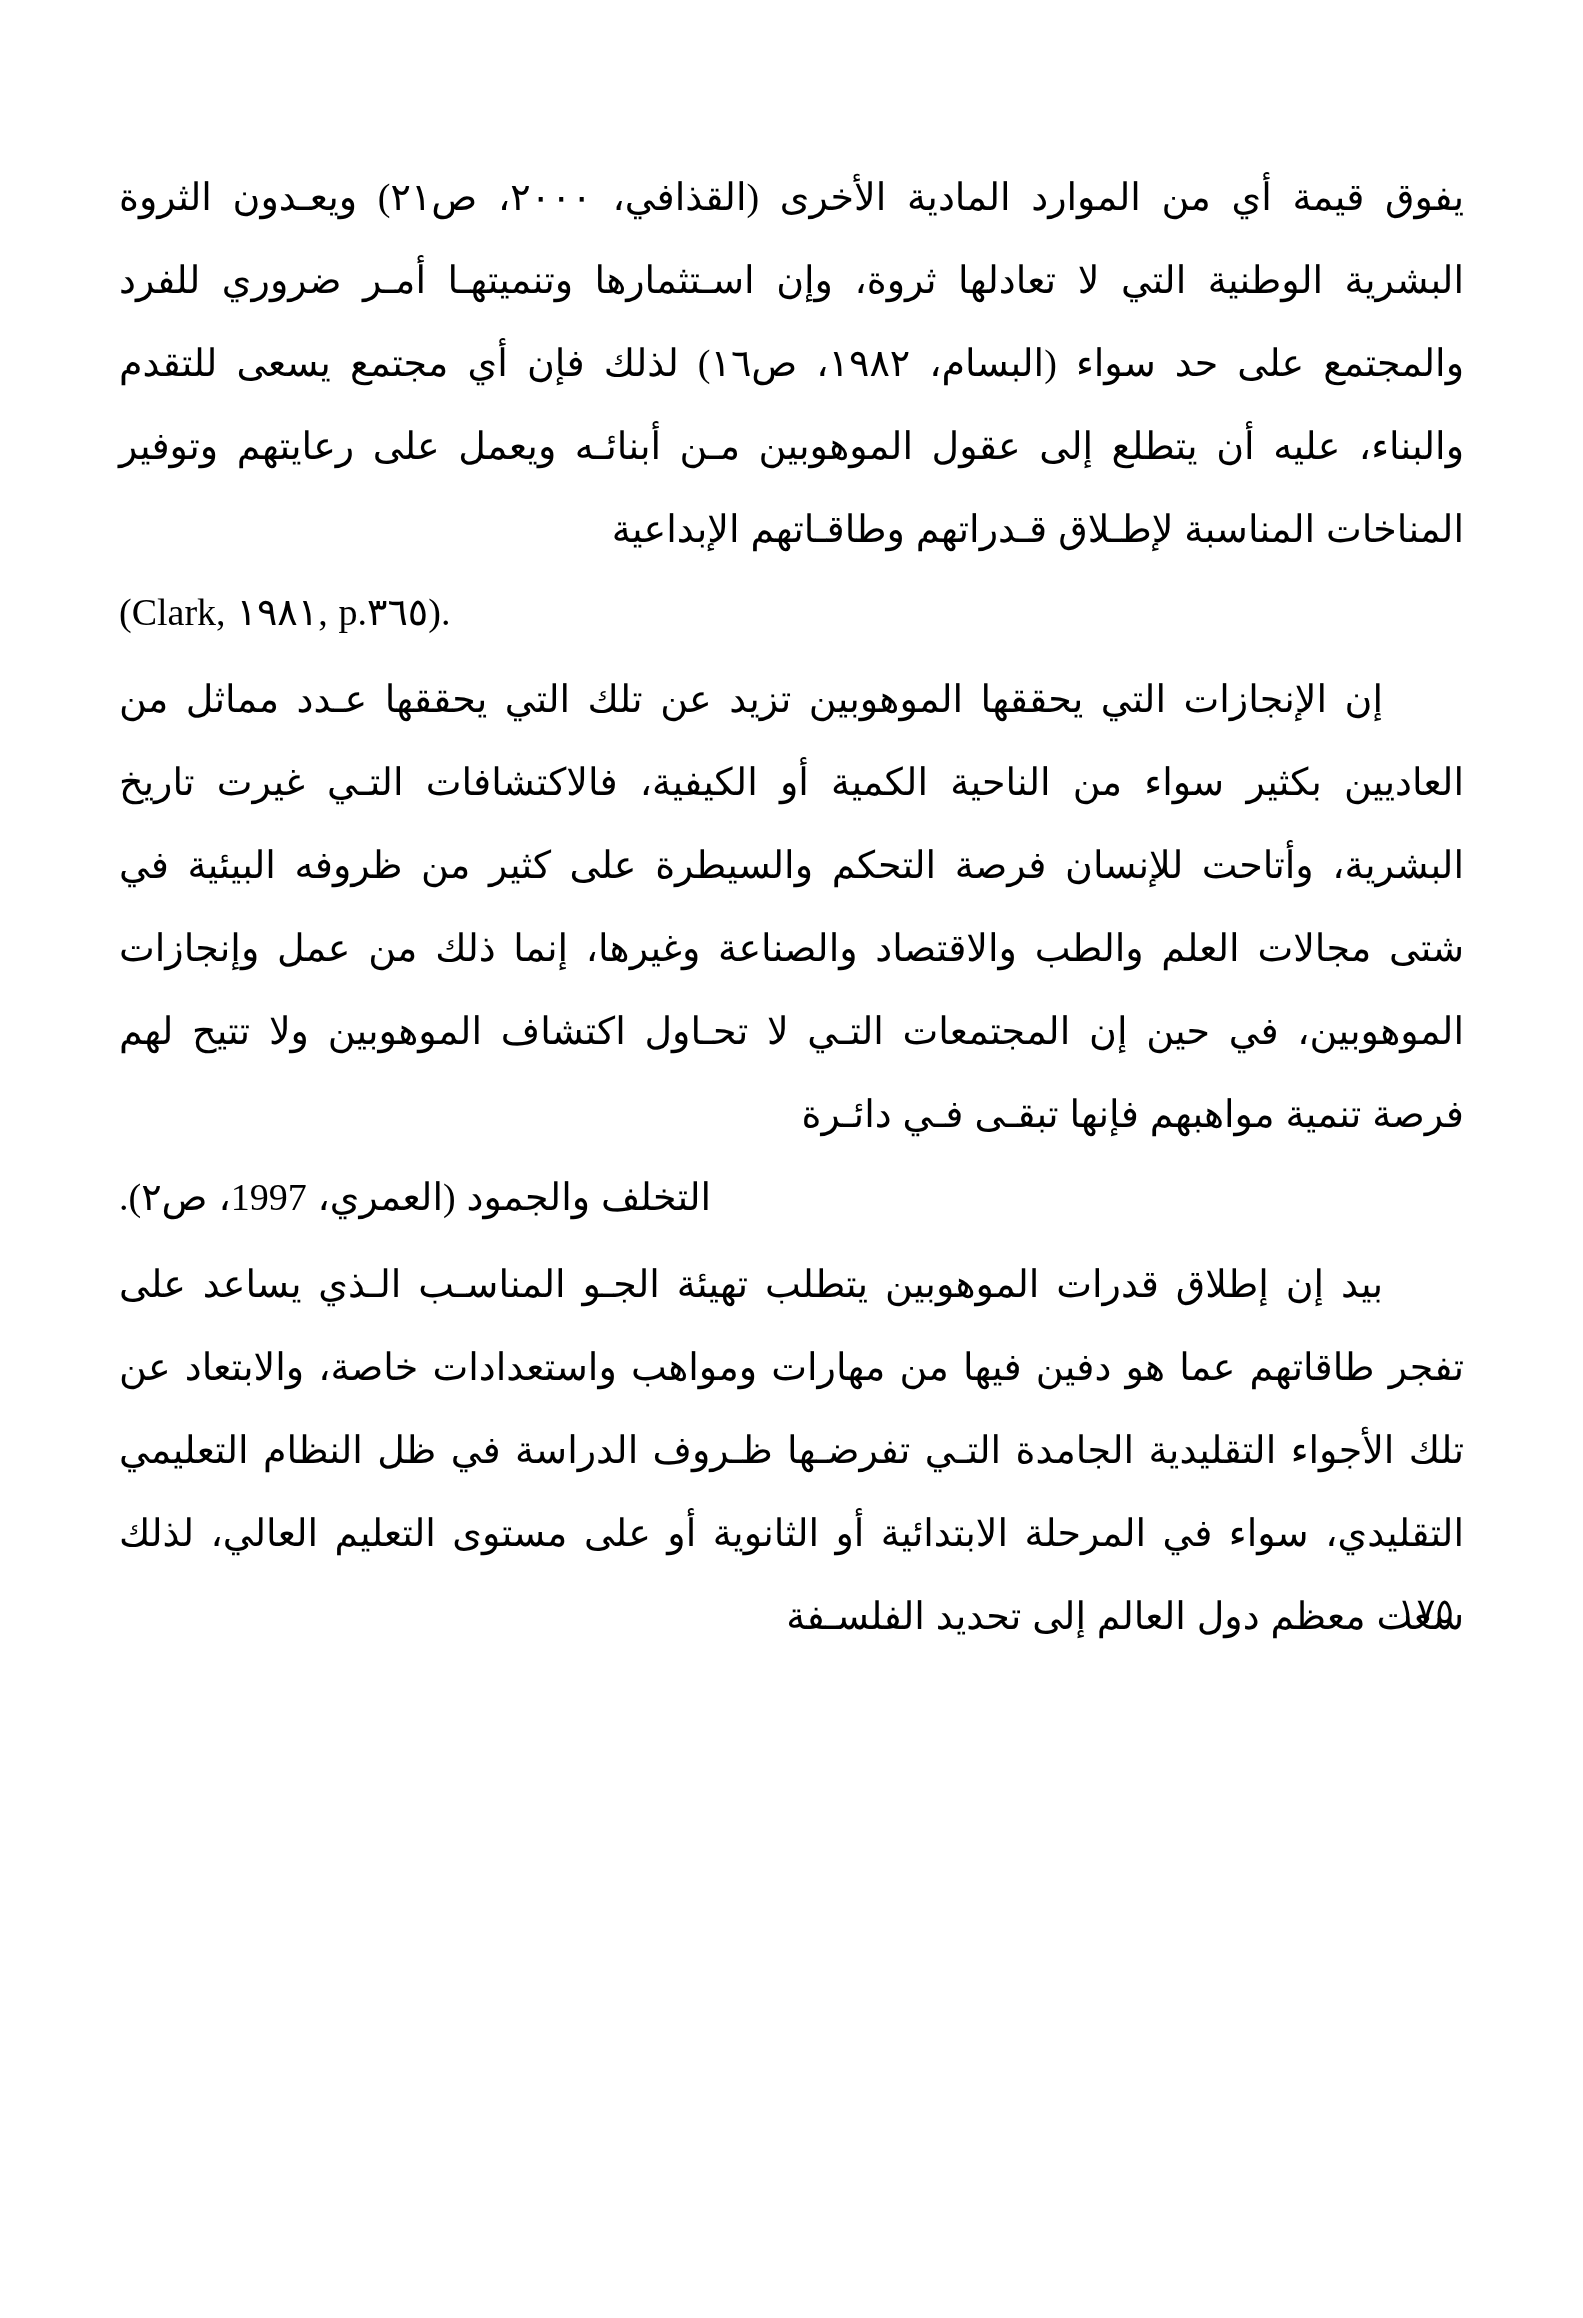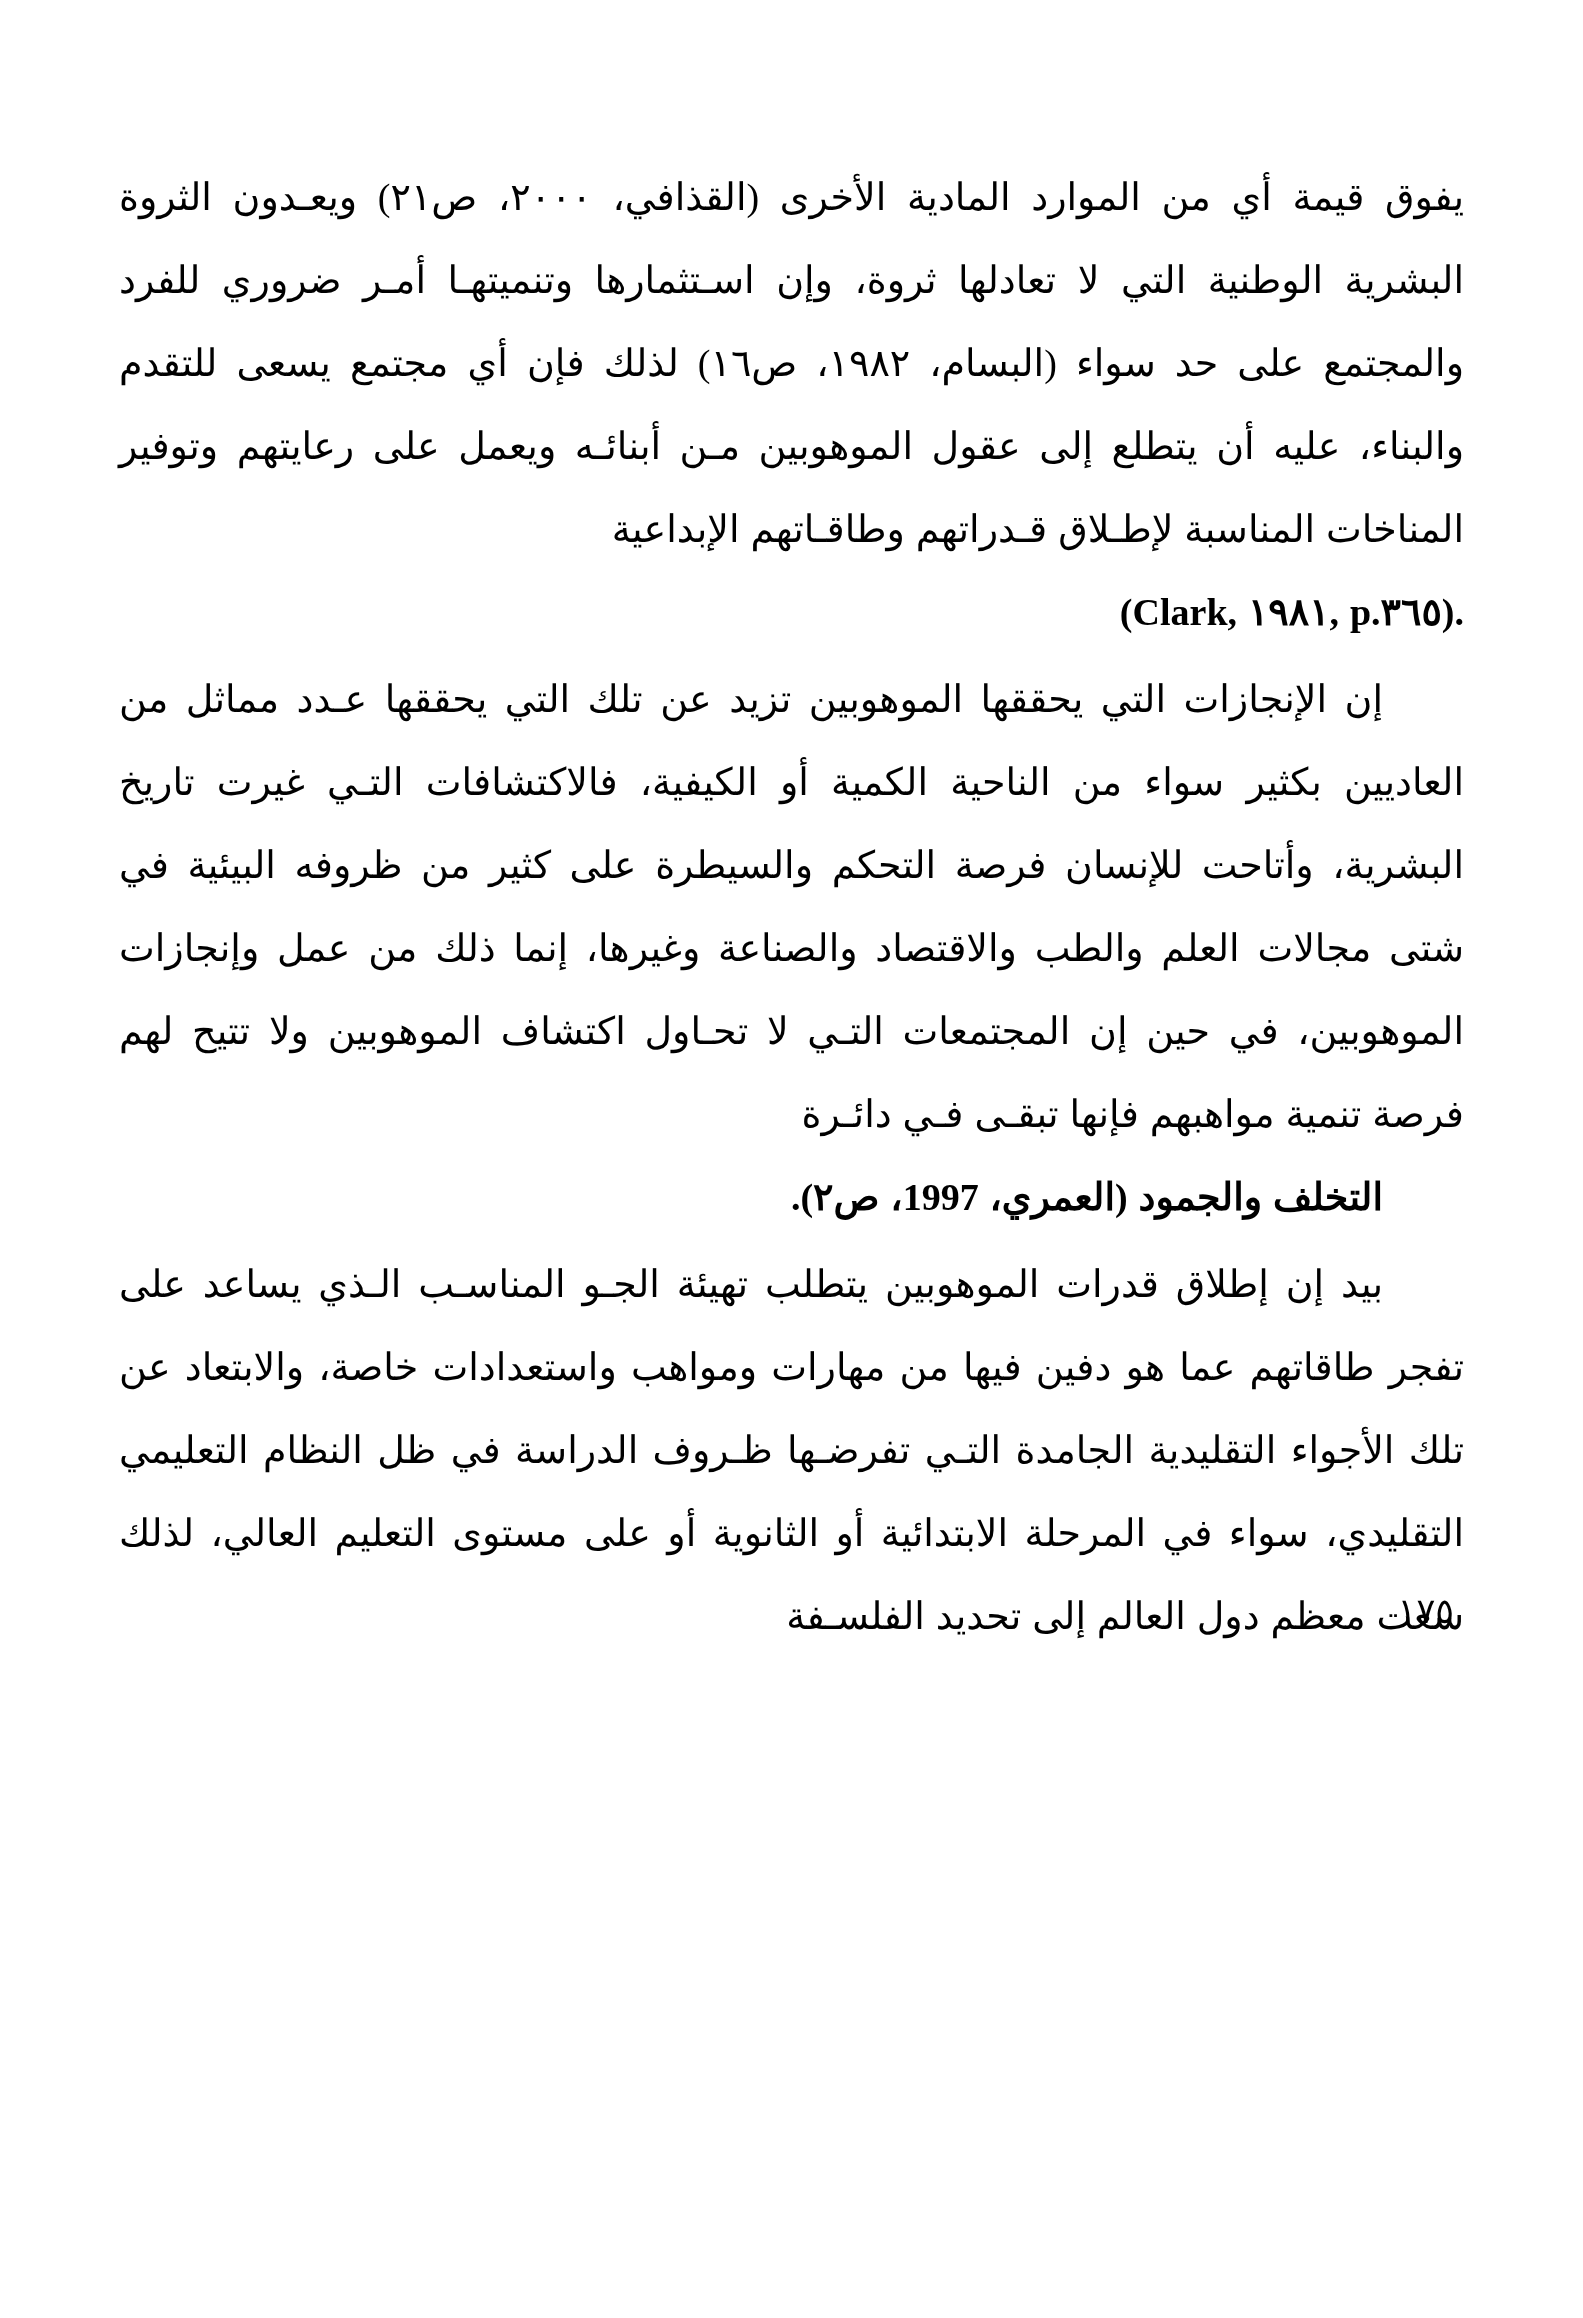--- a/index.html
+++ b/index.html
@@ -34,22 +34,21 @@
   }
   .para {
     margin: 0 0 4.1px 0;
     text-indent: 0;
   }
   .para.indented {
     text-indent: 81px;
   }
   .para .closing-line {
     display: block;
-    text-align: right;
-    font-weight: bold;
+    text-align: left;
   }
   .latin {
     direction: ltr;
     unicode-bidi: isolate;
     font-family: "Liberation Serif", "DejaVu Serif", serif;
   }
   .page-number {
     position: absolute;
     bottom: 114px;
     right: 129px;

